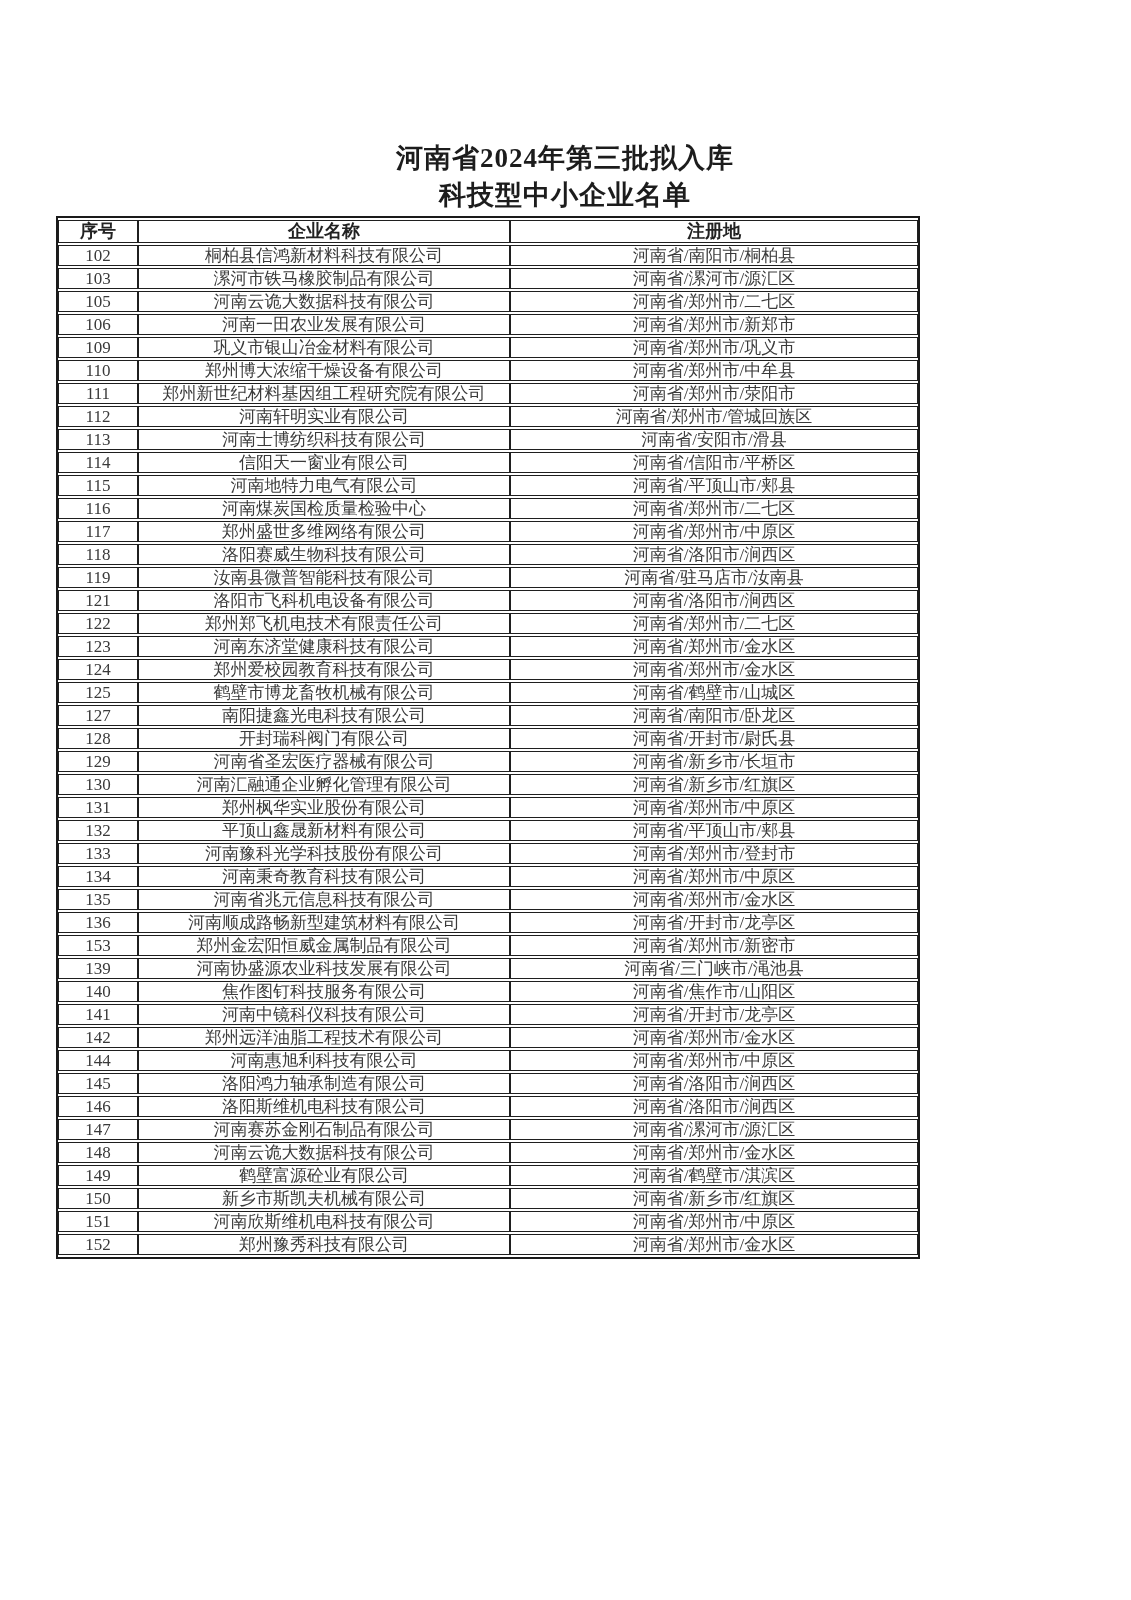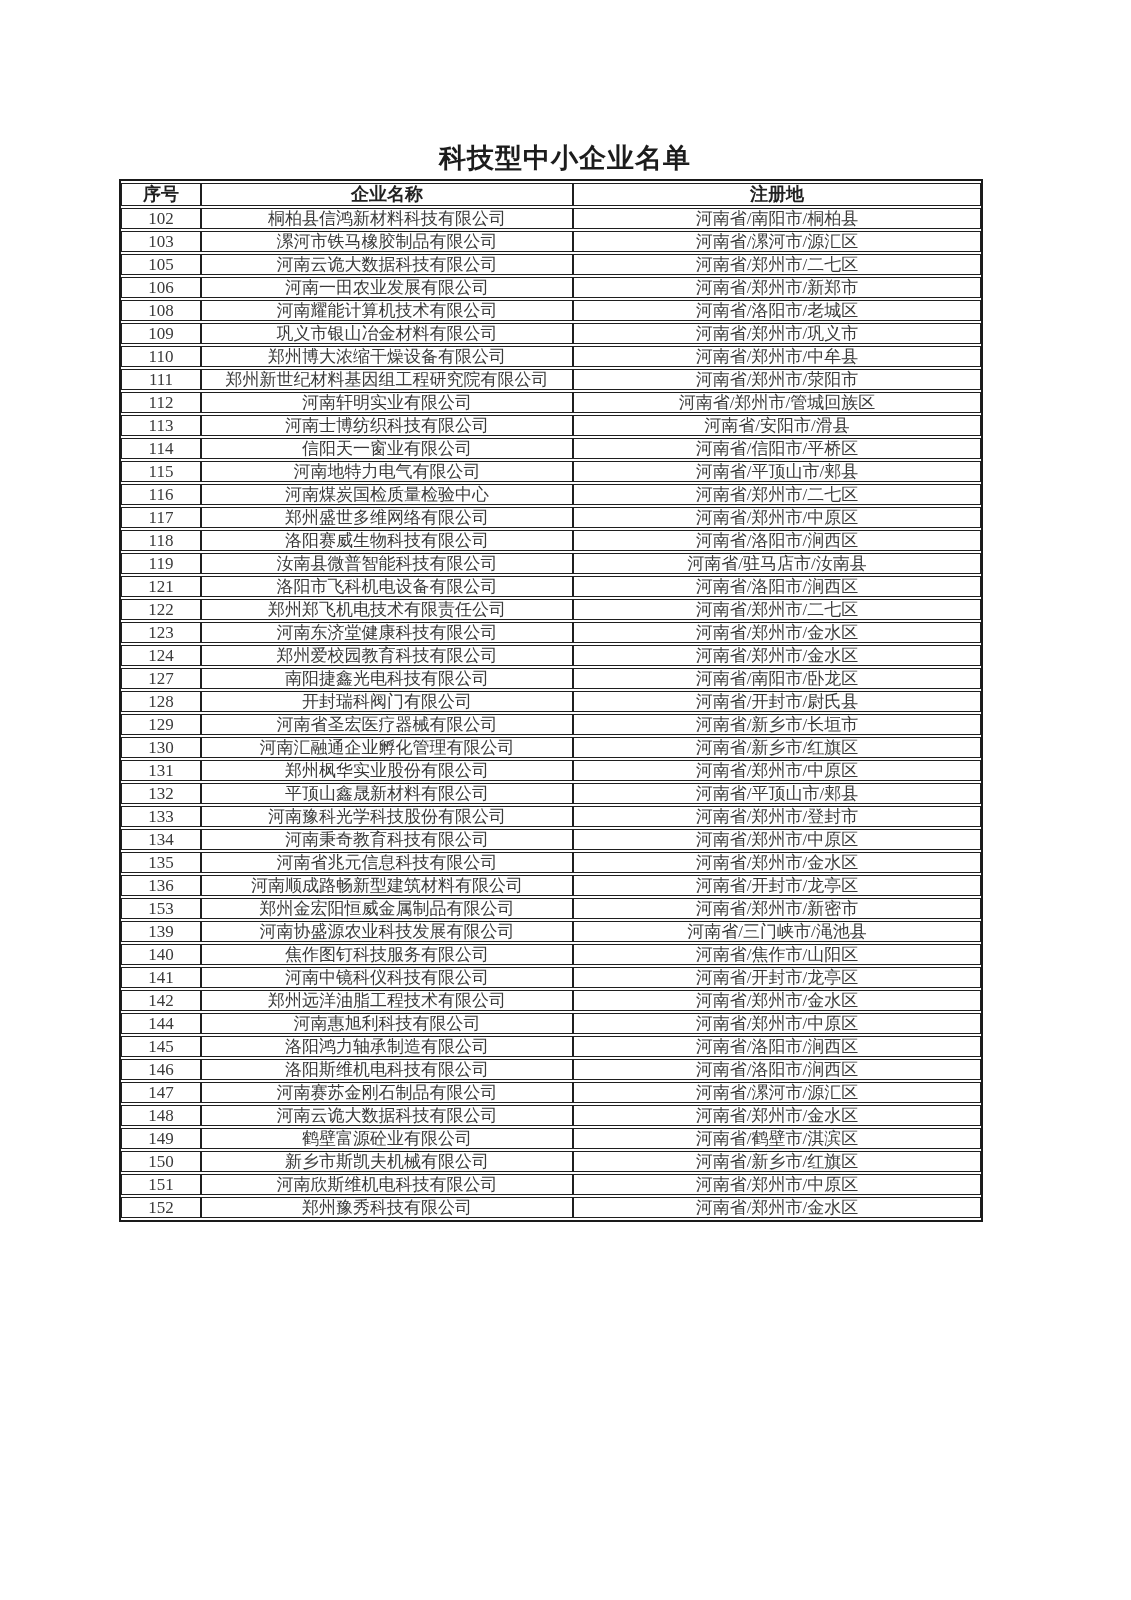--- a/index.html
+++ b/index.html
@@ -21,21 +21,21 @@
     width: 860px;
     margin-left: 135px;
     text-align: center;
     font-weight: bold;
     color: #1c1c1c;
     font-size: 27px;
     line-height: 37px;
   }
   .doc-title div { letter-spacing: 1px; }
   table.company-table {
-    margin-left: 119px;
+    margin-left: 56px;
     margin-top: 2px;
     width: 860px;
     table-layout: fixed;
     border-collapse: separate;
     border-spacing: 0 2px;
     border: 2px solid #1a1a1a;
   }
   table.company-table th,
   table.company-table td {
     border: 1px solid #1f1f1f;
@@ -56,20 +56,21 @@
     height: 21px;
     line-height: 21px;
   }
 </style>
 </head>
 <body>
 
 <div class="page">
 
   <div class="doc-title">
+    <div>河南省2024年第三批拟入库</div>
     <div>科技型中小企业名单</div>
   </div>
 
   <table class="company-table">
     <colgroup>
       <col style="width:80px">
       <col style="width:372px">
       <col style="width:408px">
     </colgroup>
     <thead>
@@ -94,25 +95,20 @@
           <td>105</td>
           <td>河南云诡大数据科技有限公司</td>
           <td>河南省/郑州市/二七区</td>
         </tr>
         <tr>
           <td>106</td>
           <td>河南一田农业发展有限公司</td>
           <td>河南省/郑州市/新郑市</td>
         </tr>
         <tr>
-          <td>108</td>
-          <td>河南耀能计算机技术有限公司</td>
-          <td>河南省/洛阳市/老城区</td>
-        </tr>
-        <tr>
           <td>109</td>
           <td>巩义市银山冶金材料有限公司</td>
           <td>河南省/郑州市/巩义市</td>
         </tr>
         <tr>
           <td>110</td>
           <td>郑州博大浓缩干燥设备有限公司</td>
           <td>河南省/郑州市/中牟县</td>
         </tr>
         <tr>
@@ -174,20 +170,25 @@
           <td>123</td>
           <td>河南东济堂健康科技有限公司</td>
           <td>河南省/郑州市/金水区</td>
         </tr>
         <tr>
           <td>124</td>
           <td>郑州爱校园教育科技有限公司</td>
           <td>河南省/郑州市/金水区</td>
         </tr>
         <tr>
+          <td>125</td>
+          <td>鹤壁市博龙畜牧机械有限公司</td>
+          <td>河南省/鹤壁市/山城区</td>
+        </tr>
+        <tr>
           <td>127</td>
           <td>南阳捷鑫光电科技有限公司</td>
           <td>河南省/南阳市/卧龙区</td>
         </tr>
         <tr>
           <td>128</td>
           <td>开封瑞科阀门有限公司</td>
           <td>河南省/开封市/尉氏县</td>
         </tr>
         <tr>

